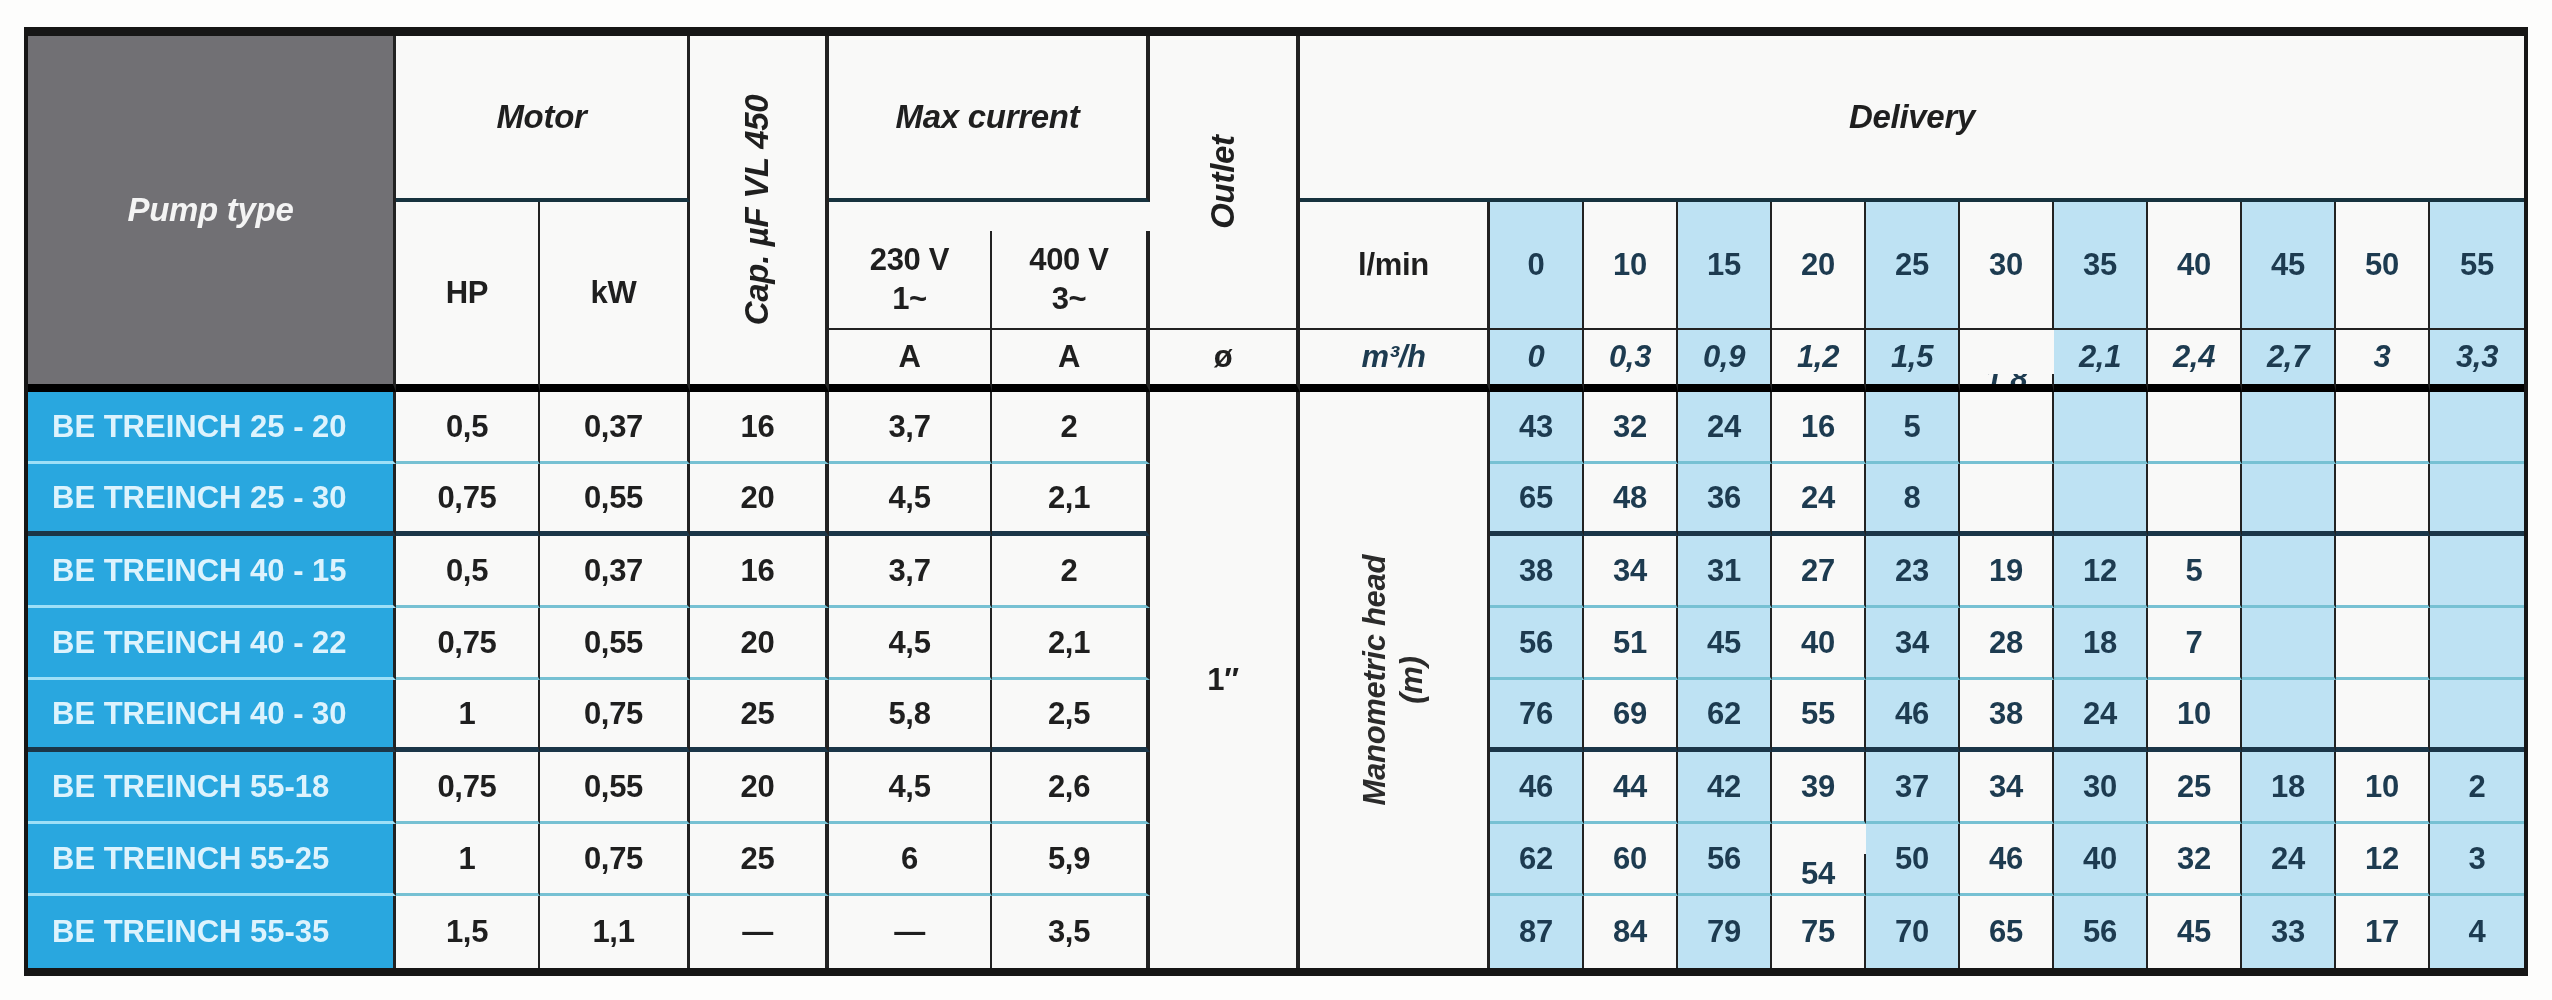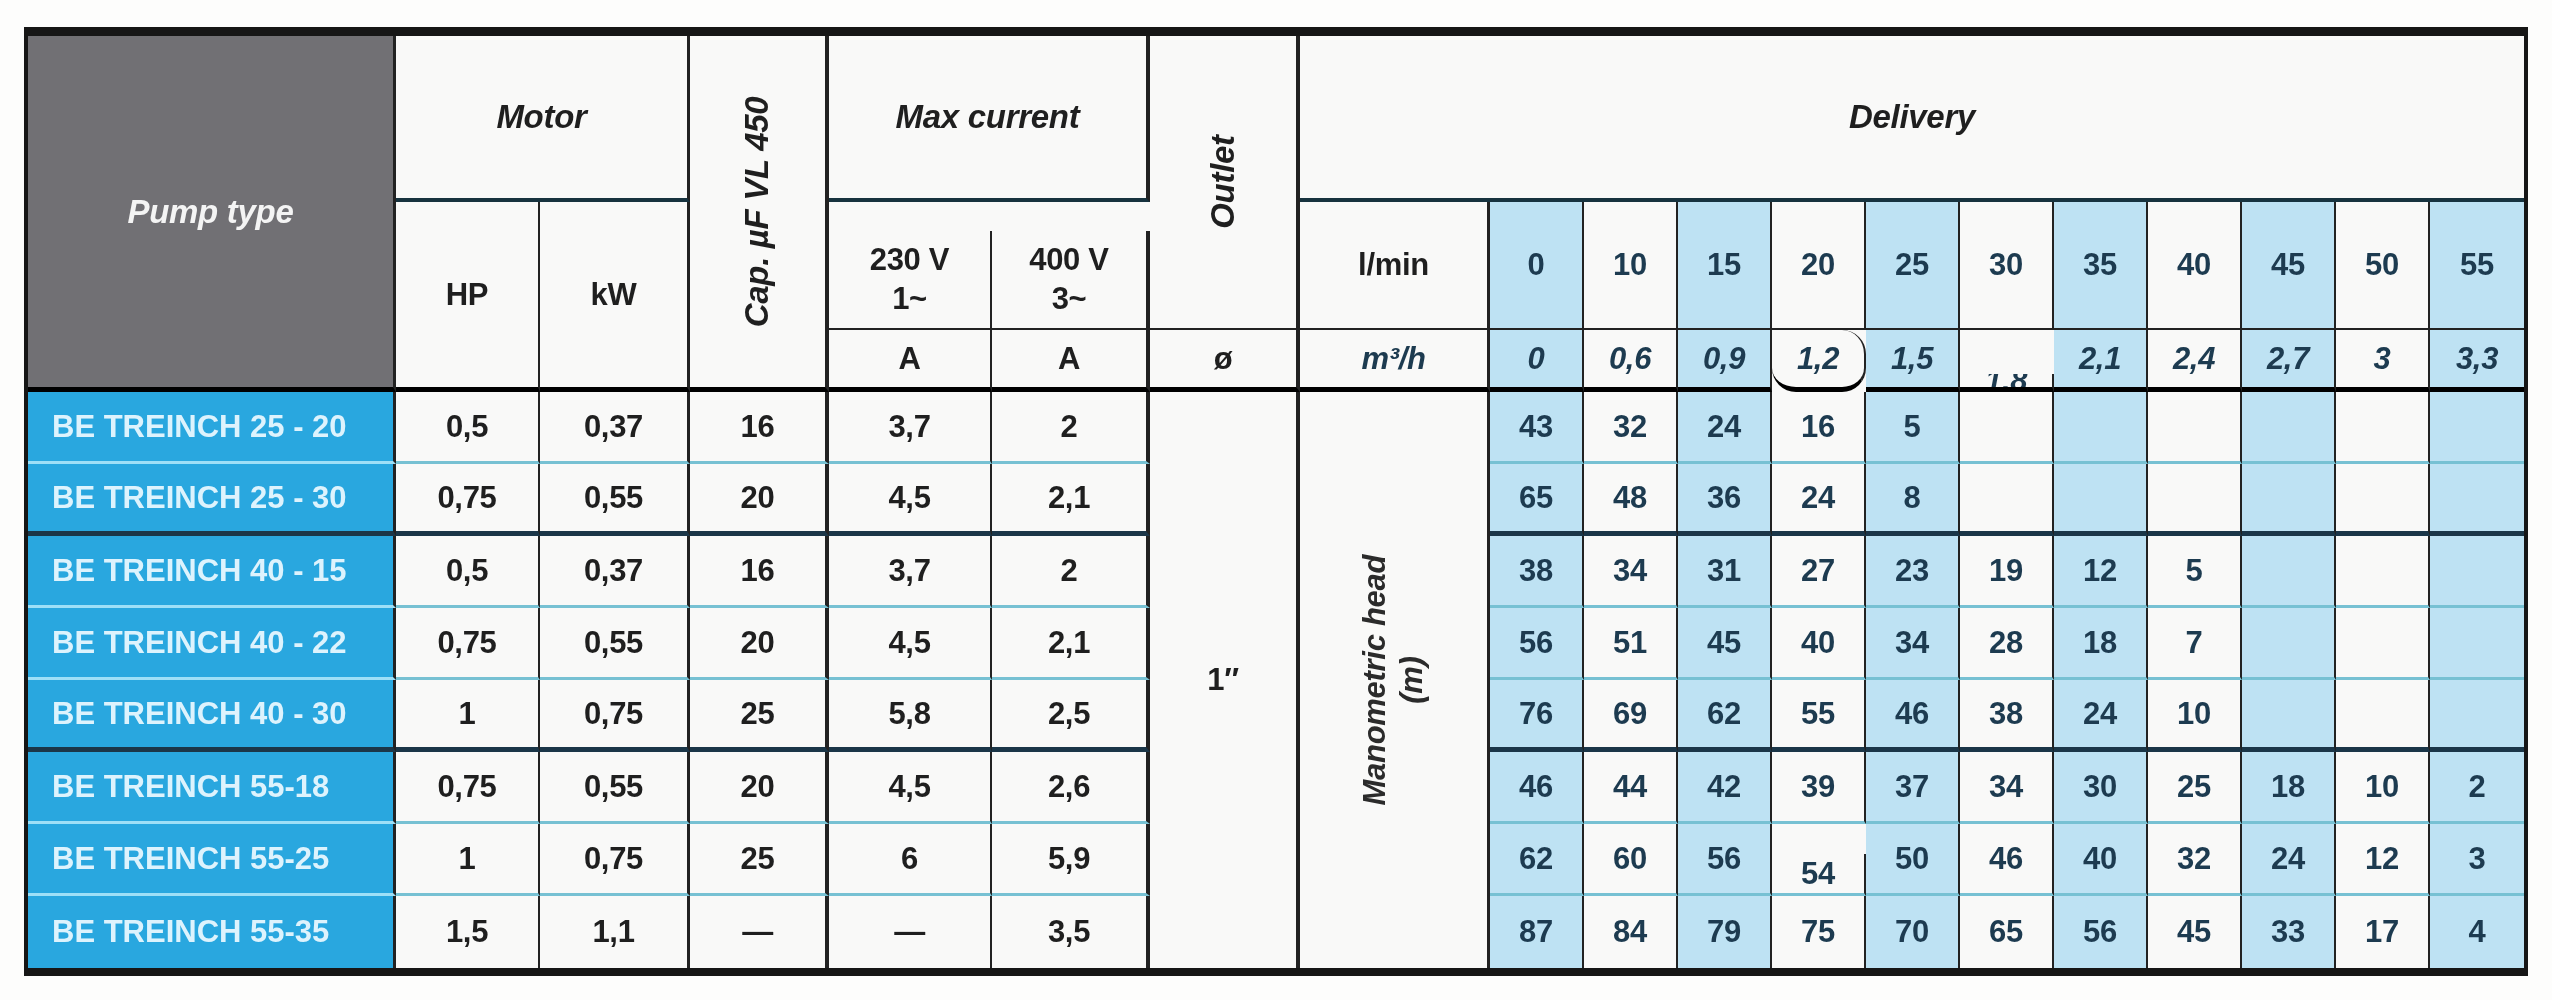--- a/index.html
+++ b/index.html
@@ -35,21 +35,21 @@
   .two{ flex-direction:column; line-height:1.25;margin-top:29px; }
   .rotv{ transform:rotate(-90deg); white-space:nowrap; }
   .manei{ text-align:center; line-height:1.2; font-size:31px; color:#2b2b2b; }
   
   .cr0{ border-right:none; }
   .cr3{ border-right-width:3px; }
   .cr4{ border-right-width:4px; }
   
   .bb0{ border-bottom:none; }
   .bbHead{ border-bottom:4px solid #17333f; }   
-  .bbNavy{ border-bottom:5px solid #000000; }   
+  .bbNavy{ border-bottom:8px solid #000000; }   
   .bbThin{ border-bottom:3px solid #77c1d3; }   
   .bbPump{ border-bottom:3px solid #9edff7; }   
   .bbGroup{ border-bottom:5px solid #1b3648; }  
 </style>
 </head>
 <body>
 
 <div id="tbl">
 
   <div class="cell gray cr3 bbNavy" style="grid-area:1/1/4/2">
@@ -120,23 +120,23 @@
     <div class="cell hdr navyTxt blue" style="grid-area: 2 / 11 / 3 / 12;">15</div>
     <div class="cell hdr navyTxt" style="grid-area: 2 / 12 / 3 / 13;">20</div>
     <div class="cell hdr navyTxt blue" style="grid-area: 2 / 13 / 3 / 14;">25</div>
     <div class="cell hdr navyTxt" style="grid-area: 2 / 14 / 3 / 15;">30</div>
     <div class="cell hdr navyTxt blue" style="grid-area: 2 / 15 / 3 / 16;">35</div>
     <div class="cell hdr navyTxt" style="grid-area: 2 / 16 / 3 / 17;">40</div>
     <div class="cell hdr navyTxt blue" style="grid-area: 2 / 17 / 3 / 18;">45</div>
     <div class="cell hdr navyTxt" style="grid-area: 2 / 18 / 3 / 19;">50</div>
     <div class="cell hdr navyTxt blue cr0" style="grid-area: 2 / 19 / 3 / 20;">55</div>
     <div class="cell hdr it navyTxt bbNavy blue" style="grid-area: 3 / 9 / 4 / 10;">0</div>
-    <div class="cell hdr it navyTxt bbNavy" style="grid-area: 3 / 10 / 4 / 11;">0,6</div>
+    <div class="cell hdr it navyTxt bbNavy" style="grid-area: 3 / 10 / 4 / 11;">0,3</div>
     <div class="cell hdr it navyTxt bbNavy blue" style="grid-area: 3 / 11 / 4 / 12;">0,9</div>
-    <div class="cell hdr it navyTxt bbNavy" style="grid-area: 3 / 12 / 4 / 13; border-radius: 24px;">1,2</div>
+    <div class="cell hdr it navyTxt bbNavy" style="grid-area: 3 / 12 / 4 / 13;">1,2</div>
     <div class="cell hdr it navyTxt bbNavy blue" style="grid-area: 3 / 13 / 4 / 14;">1,5</div>
     <div class="cell hdr it navyTxt bbNavy" style="grid-area: 3 / 14 / 4 / 15; margin-top: 44px;">1,8</div>
     <div class="cell hdr it navyTxt bbNavy blue" style="grid-area: 3 / 15 / 4 / 16;">2,1</div>
     <div class="cell hdr it navyTxt bbNavy" style="grid-area: 3 / 16 / 4 / 17;">2,4</div>
     <div class="cell hdr it navyTxt bbNavy blue" style="grid-area: 3 / 17 / 4 / 18;">2,7</div>
     <div class="cell hdr it navyTxt bbNavy" style="grid-area: 3 / 18 / 4 / 19;">3</div>
     <div class="cell hdr it navyTxt bbNavy blue cr0" style="grid-area: 3 / 19 / 4 / 20;">3,3</div>
     <div class="cell pump bbPump cr3" style="grid-area: 4 / 1 / 5 / 2;">BE TREINCH 25 - 20</div>
     <div class="cell bbThin" style="grid-area: 4 / 2 / 5 / 3;">0,5</div>
     <div class="cell bbThin cr3" style="grid-area: 4 / 3 / 5 / 4;">0,37</div>

